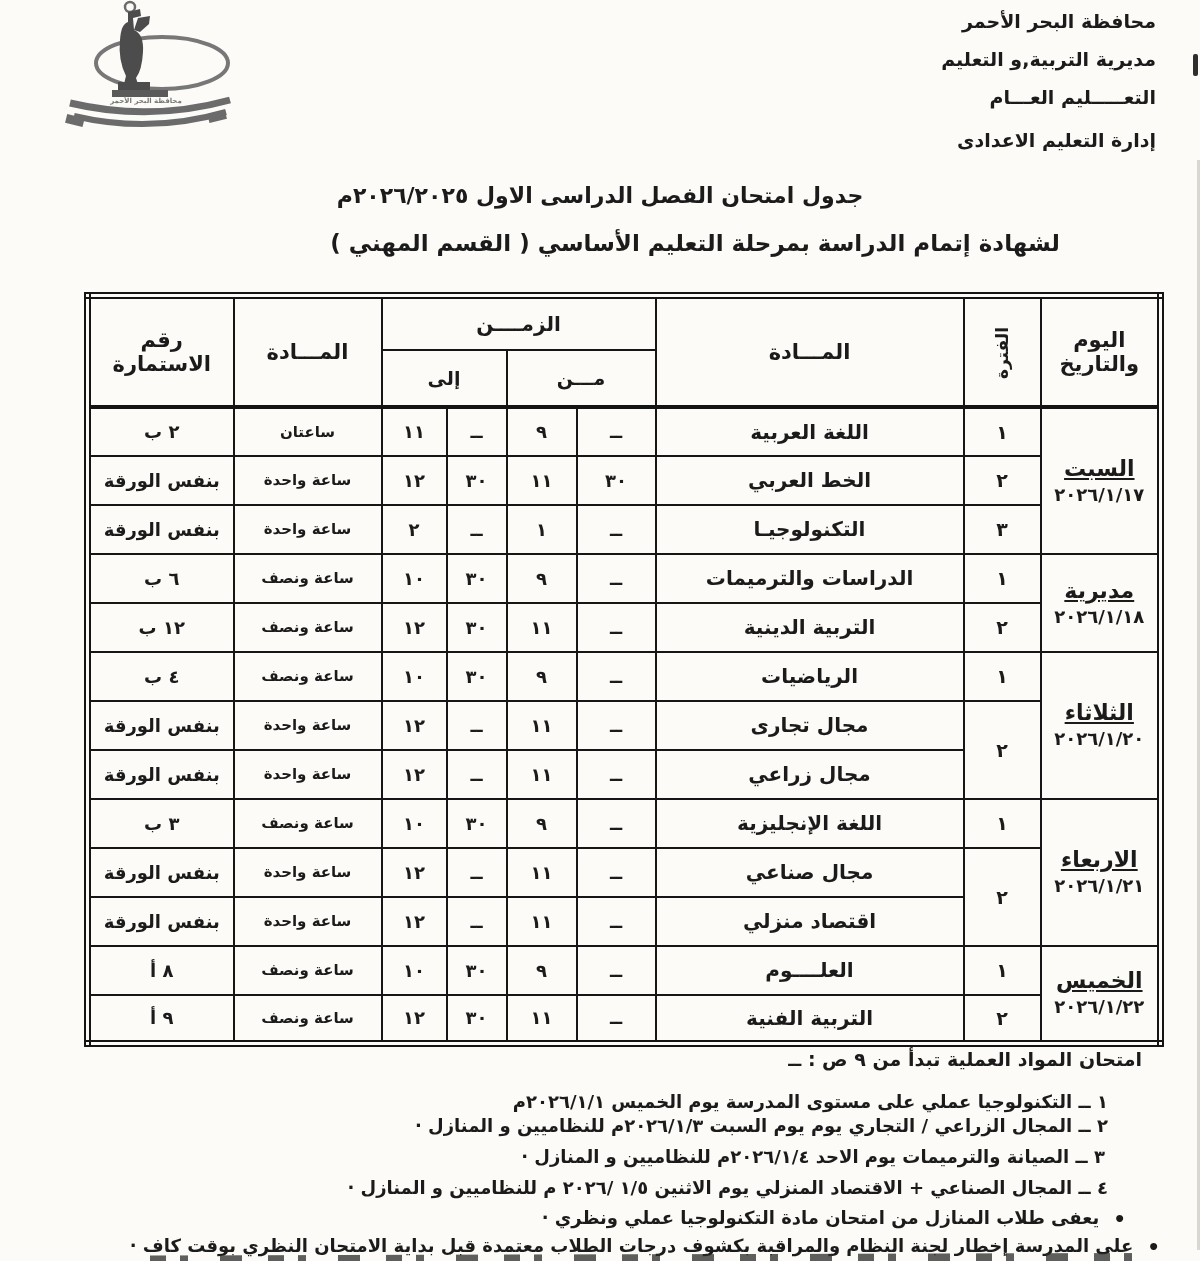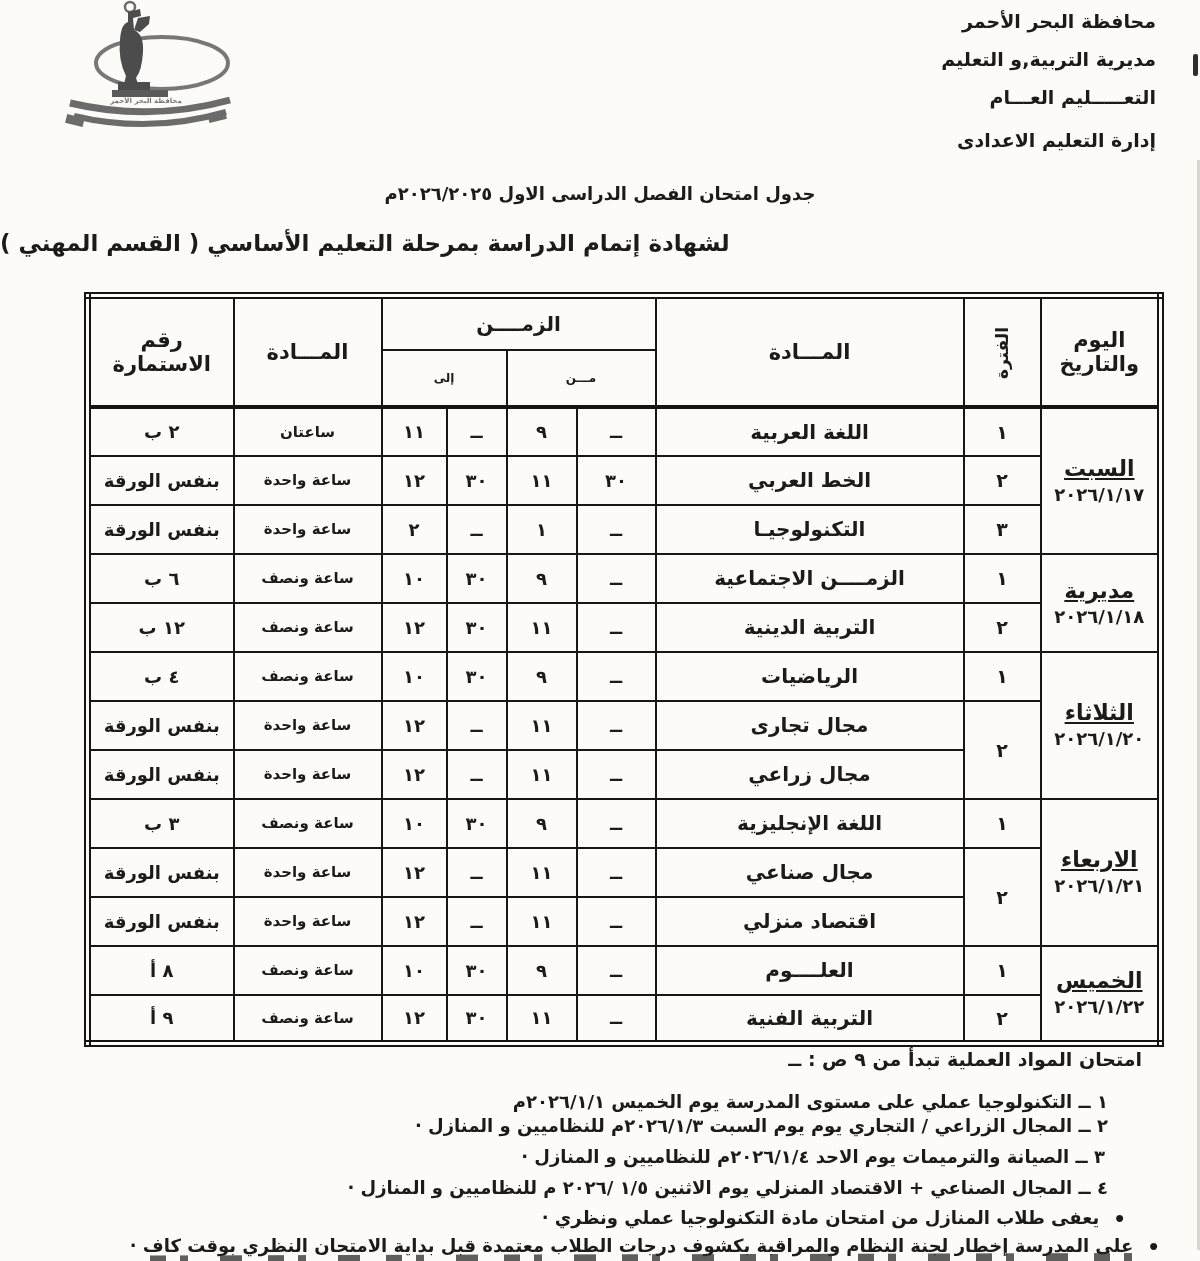--- a/index.html
+++ b/index.html
@@ -16,44 +16,44 @@
   .org-block{
     position:absolute;top:10px;right:44px;
     text-align:right;font-size:19px;line-height:22px;
   }
   .org-line{margin:0 0 16px 0;white-space:nowrap;}
   .org-line.l4{margin-top:21px;}
   .logo-wrap{position:absolute;left:60px;top:0;}
   
   .title-main{
     position:absolute;top:183px;left:0;width:1200px;
-    text-align:center;font-size:18px;white-space:nowrap;
+    text-align:center;font-size:22px;white-space:nowrap;
   }
   .title-sub{
     position:absolute;top:230px;left:0;width:1060px;
-    text-align:left;font-size:23px;white-space:nowrap;
+    text-align:right;font-size:23px;white-space:nowrap;
   }
   
   table.exam{
     position:absolute;top:292px;left:84px;
     width:1073px;border-collapse:collapse;table-layout:fixed;
     border:7px double #141414;
     font-weight:bold;
   }
   table.exam th,table.exam td{
     border:2.5px solid #161616;
     text-align:center;vertical-align:middle;
     padding:0;overflow:hidden;
   }
   thead th{font-size:21px;}
   thead tr.h1{height:54px;}
   thead tr.h2{height:57px;}
   thead{border-bottom:4px solid #141414;}
   th.time-h{font-size:20px;}
-  th.fromto-h{font-size:12px;}
+  th.fromto-h{font-size:19px;}
   th.period-h span{
     display:inline-block;transform:rotate(-90deg);
     font-size:17px;white-space:nowrap;
   }
   tbody tr{height:49px;}
   td.subject-cell{font-size:20px;}
   td.from-hour-cell,td.from-minutes-cell,td.to-hour-cell,td.to-minutes-cell{font-size:18px;}
   td.duration-cell{font-size:15px;}
   td.form-number-cell{font-size:18px;}
   td.period-cell{font-size:19px;}
@@ -182,21 +182,21 @@
         <td class="to-hour-cell">٢</td>
         <td class="duration-cell">ساعة واحدة</td>
         <td class="form-number-cell">بنفس الورقة</td>
       </tr>
       <tr>
         <td rowspan="2" class="day-cell">
           <div class="day-name">مديرية</div>
           <div class="day-date">٢٠٢٦/١/١٨</div>
         </td>
         <td class="period-cell">١</td>
-        <td class="subject-cell">الزمــــن الاجتماعية</td>
+        <td class="subject-cell">الدراسات والترميمات</td>
         <td class="from-minutes-cell">ــ</td>
         <td class="from-hour-cell">٩</td>
         <td class="to-minutes-cell">٣٠</td>
         <td class="to-hour-cell">١٠</td>
         <td class="duration-cell">ساعة ونصف</td>
         <td class="form-number-cell">٦ ب</td>
       </tr>
       <tr>
         <td class="period-cell">٢</td>
         <td class="subject-cell">التربية الدينية</td>

